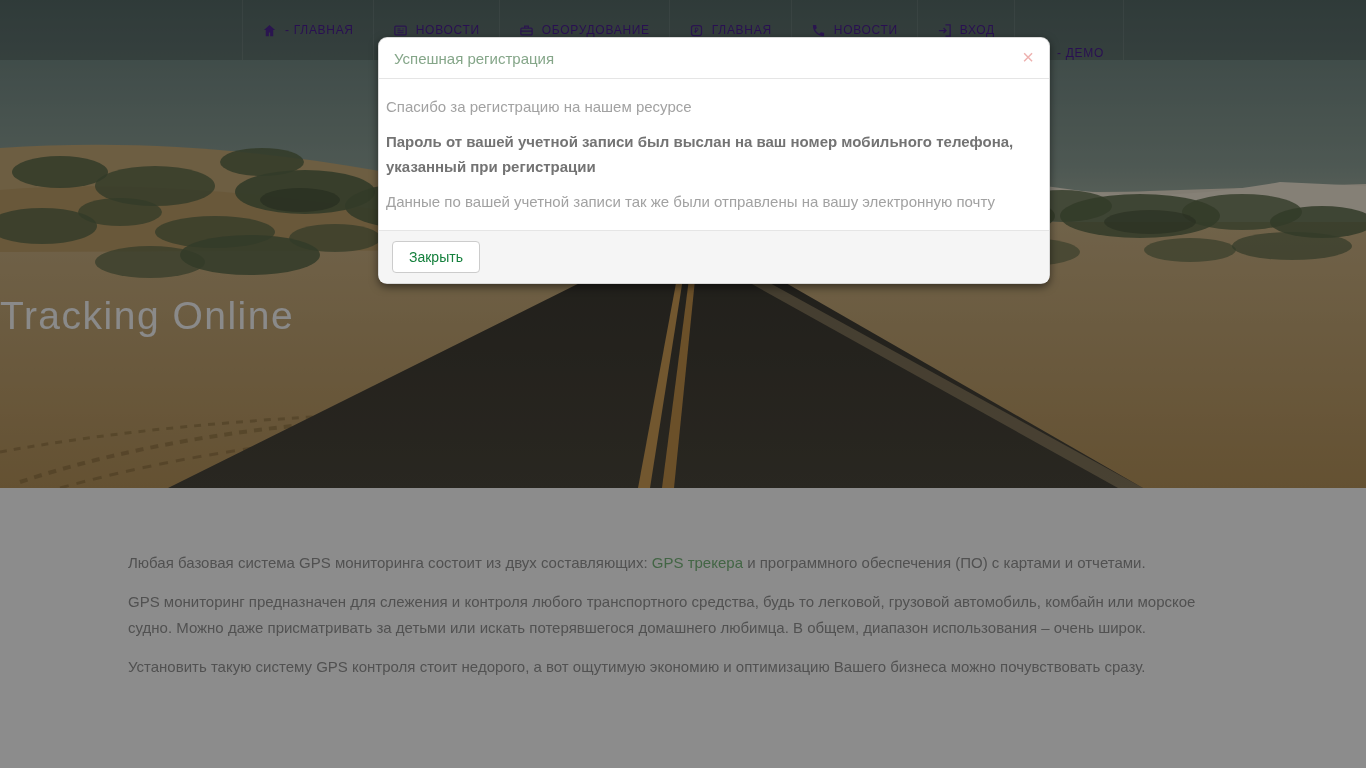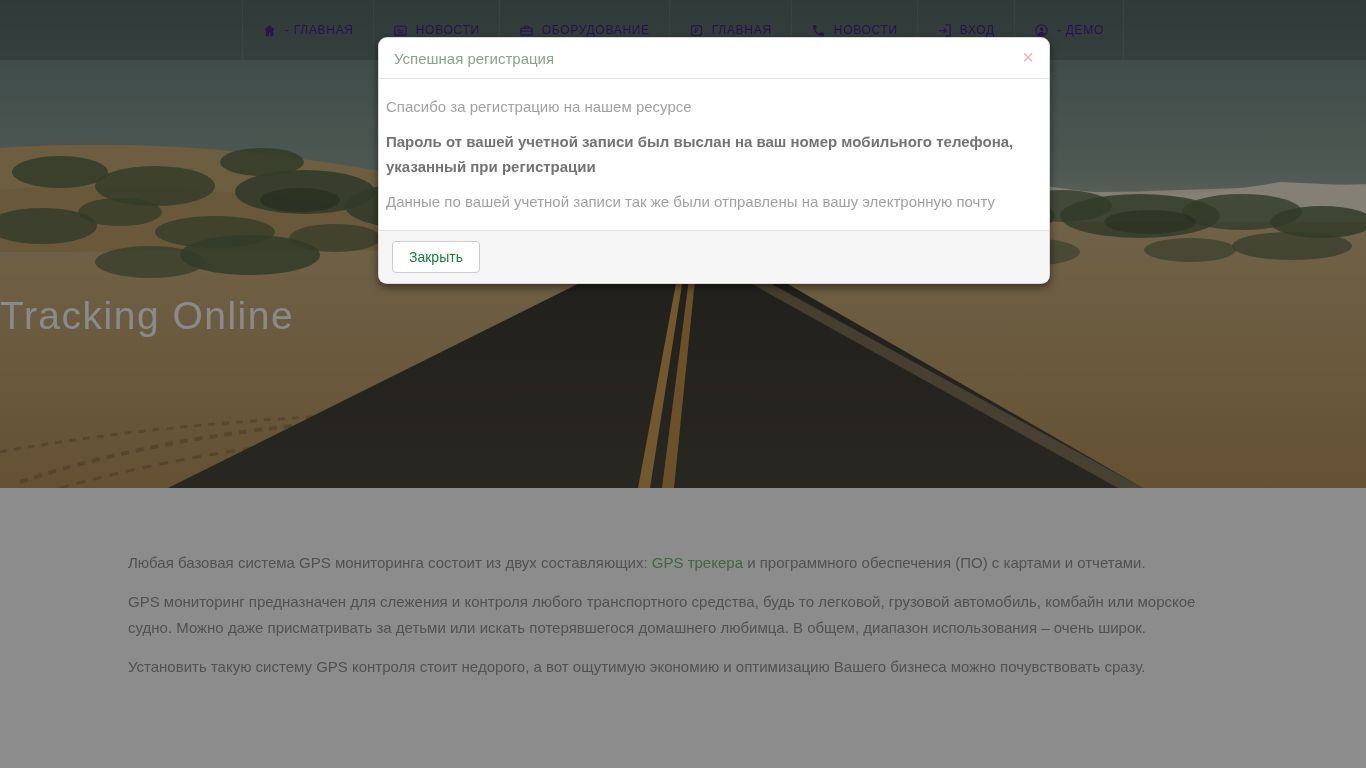--- a/index.html
+++ b/index.html
@@ -49,21 +49,21 @@
     align-items: center;
     gap: 8px;
     padding: 0 19px;
     color: #4c1d95;
     font-size: 12px;
     letter-spacing: 0.7px;
     border-left: 1px solid rgba(255,255,255,0.09);
     cursor: pointer;
     white-space: nowrap;
   }
-  .nav-item:last-child { border-right: 1px solid rgba(255,255,255,0.09); }
+  .nav-item:last-child { border-right: 1px solid rgba(255,255,255,0.09); align-items: flex-end; }
   .nav-item .icon { display: inline-flex; opacity: 0.88; }
   .nav-item svg { width: 15px; height: 15px; }
 
   
   .backdrop {
     position: absolute;
     left: 0; top: 0;
     width: 1366px; height: 768px;
     background: rgba(0,0,0,0.45);
     z-index: 50;

